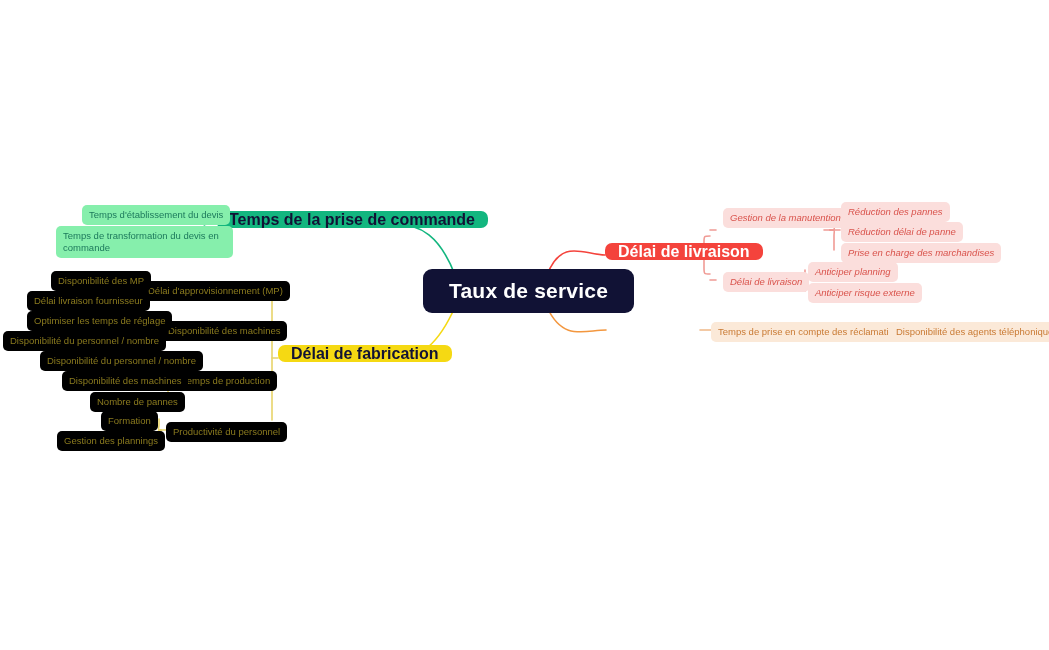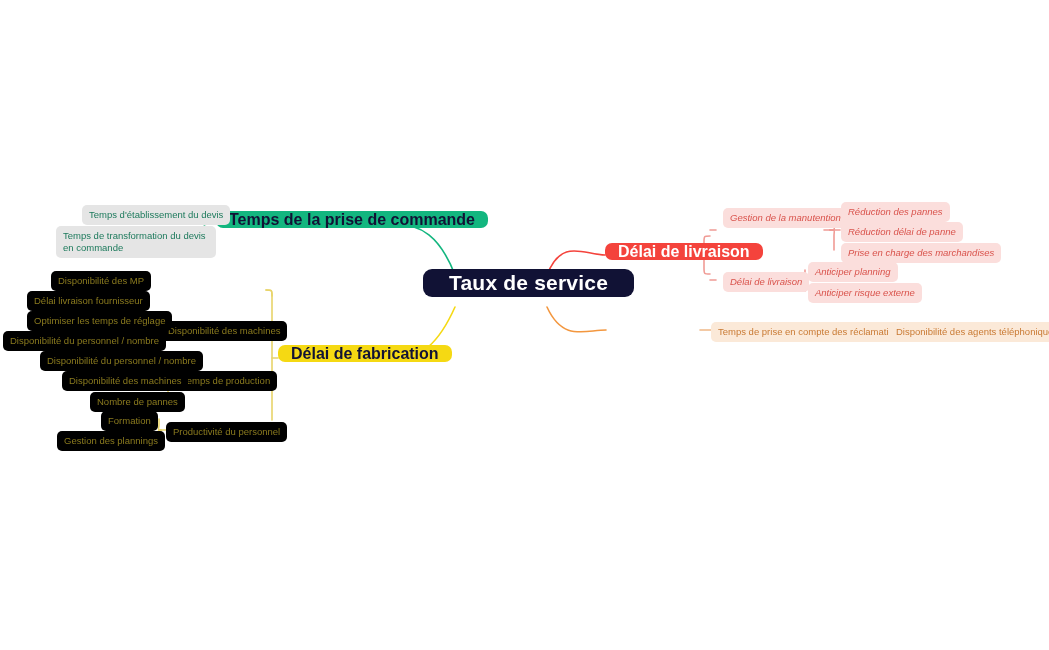--- a/index.html
+++ b/index.html
@@ -8,33 +8,33 @@
   #canvas{position:absolute;inset:0;width:1049px;height:650px;}
   #links{position:absolute;left:0;top:0;width:1049px;height:650px;pointer-events:none;}
 
   .node{position:absolute;box-sizing:border-box;display:flex;align-items:center;
         white-space:nowrap;}
   .node span{display:block;}
 
   
   .root{background:#111235;color:#ffffff;border-radius:9px;
         font-size:21px;font-weight:bold;letter-spacing:.2px;
-        padding:0 26px;height:28px;justify-content:center;}
+        padding:0 26px;height:44px;justify-content:center;}
 
   
   .l1{border-radius:7px;height:17px;padding:0 13px;font-size:16px;
       font-weight:bold;color:#111235;justify-content:center;}
   .l1.green {background:#13b67f;}
   .l1.yellow{background:#f5d913;}
   .l1.red   {background:#f4433c;color:#ffffff;}
   .l1.orange{background:#f3973f;}
 
   
   .chip{border-radius:5px;font-size:9.5px;padding:4px 7px;line-height:1.25;}
-  .chip.green {background:#e5e5e5;color:#1d7a5c;}
+  .chip.green {background:#86efac;color:#1d7a5c;}
   .chip.yellow{background:#000000;color:#8a7a1e;}
   .chip.red   {background:#fbdedc;color:#d9534c;font-style:italic;}
   .chip.orange{background:#fbe9d8;color:#c97a33;}
   .chip.wrap{white-space:normal;}
 </style>
 </head>
 <body>
 
 <div id="canvas">
 
@@ -104,28 +104,31 @@
     <span>Taux de service</span>
   </div>
 
   <div class="node l1 green" style="left:216px;top:211px;">
     <span>Temps de la prise de commande</span>
   </div>
 
   <div class="node chip green" style="left:82px;top:205px;">
     <span>Temps d'établissement du devis</span>
   </div>
-  <div class="node chip green wrap" style="left:56px;top:226px;width:160px;">
+  <div class="node chip green wrap" style="left:56px;top:226px;width:177px;">
     <span>Temps de transformation du devis en commande</span>
   </div>
 
   <div class="node l1 yellow" style="left:278px;top:345px;">
     <span>Délai de fabrication</span>
   </div>
 
+  <div class="node chip yellow" style="left:141px;top:281px;">
+    <span>Délai d'approvisionnement (MP)</span>
+  </div>
   <div class="node chip yellow" style="left:51px;top:271px;">
     <span>Disponibilité des MP</span>
   </div>
   <div class="node chip yellow" style="left:27px;top:291px;">
     <span>Délai livraison fournisseur</span>
   </div>
 
   <div class="node chip yellow" style="left:161px;top:321px;">
     <span>Disponibilité des machines</span>
   </div>

